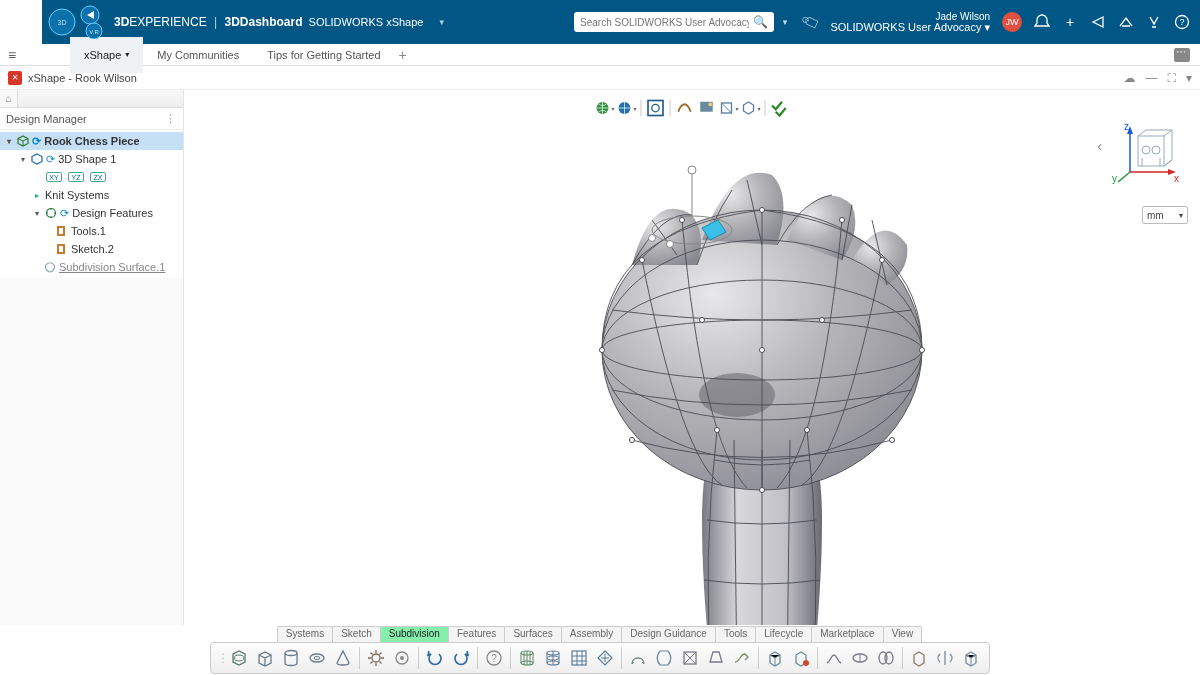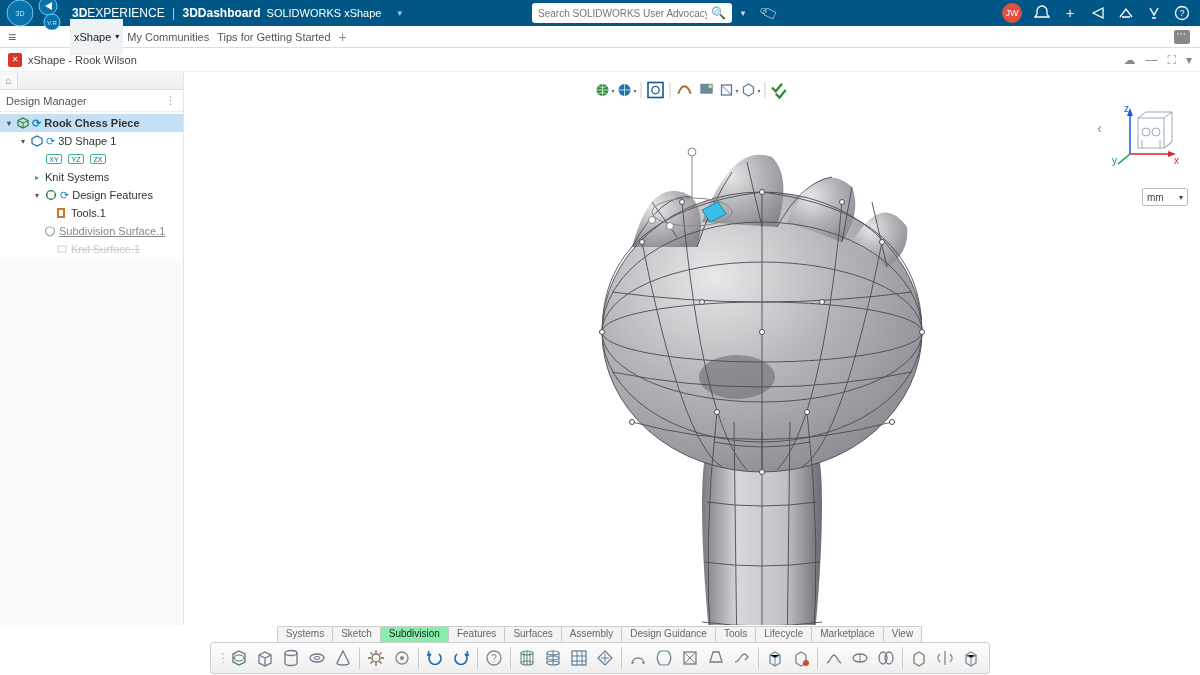--- a/index.html
+++ b/index.html
@@ -1,19 +1,19 @@
 <!DOCTYPE html>
 <html><head>
 <meta charset="utf-8">
 <style>
 * { margin:0; padding:0; box-sizing:border-box; font-family:Arial,Helvetica,sans-serif; }
 body { width:1200px; height:675px; overflow:hidden; background:#fff; position:relative; }
 
 
-.hdr { height:26px; background:#005685; display:flex; align-items:center; color:#fff; font-size:11px; padding-left:4px; }
+.hdr { height:44px; background:#005685; display:flex; align-items:center; color:#fff; font-size:11px; padding-left:4px;margin-left:42px; }
 .compass { width:62px; height:30px; position:relative; }
 .compass svg { position:absolute; top:-2px; left:0; }
 .brand { font-size:12px; margin-left:6px; }
 .brand b { font-weight:bold; }
 .brand .sep { opacity:.7; margin:0 4px; }
 .app-btn { margin-left:6px; display:flex; align-items:center; gap:16px; cursor:pointer; }
 .app-btn .chev { font-size:9px; opacity:.7; }
 .search { margin-left:130px; display:flex; align-items:center; background:#fff; border-radius:3px; height:20px; width:200px; padding:0 6px; color:#888; font-size:10px; }
 .search input { border:none; outline:none; flex:1; font-size:10px; color:#333; background:transparent; }
 .search .mag { color:#666; font-size:12px; margin-left:4px; }
@@ -22,21 +22,21 @@
 .hdr-right { margin-left:auto; display:flex; align-items:center; gap:12px; padding-right:10px; }
 .user-block { text-align:right; font-size:10px; line-height:11px; }
 .user-block .u2 { font-size:11px; }
 .avatar { width:20px; height:20px; border-radius:50%; background:#e04f3f; color:#fff; font-size:9px; display:flex; align-items:center; justify-content:center; }
 .hic { width:16px; height:16px; color:#fff; cursor:pointer; display:flex; align-items:center; justify-content:center; font-size:14px; }
 
 
 .bar2 { height:22px; background:#fff; border-bottom:1px solid #ddd; display:flex; align-items:center; font-size:11px; color:#555; }
 .hamb { width:24px; text-align:center; font-size:14px; cursor:pointer; color:#666; }
 .bar2-compass { width:46px; }
-.tab { padding:0 4px; height:36px; display:flex; align-items:center; gap:4px; cursor:pointer; }
+.tab { padding:0 14px; height:36px; display:flex; align-items:center; gap:4px; cursor:pointer; }
 .tab.active { background:#eef2f5; color:#222; }
 .tab .chev { font-size:8px; }
 .plus { font-size:14px; color:#888; margin-left:4px; cursor:pointer; }
 .chat-ic { margin-left:auto; margin-right:10px; width:16px; height:14px; background:#888; border-radius:2px; position:relative; cursor:pointer; }
 .chat-ic:after { content:"⋯"; position:absolute; top:-2px; left:2px; color:#fff; font-size:10px; }
 
 
 .docbar { height:24px; display:flex; align-items:center; padding:0 8px; font-size:11px; color:#444; border-bottom:1px solid #eee; }
 .docbar .ico { width:14px; height:14px; background:#d9362a; color:#fff; font-size:8px; display:flex; align-items:center; justify-content:center; border-radius:2px; margin-right:6px; }
 .docbar-r { margin-left:auto; display:flex; gap:10px; color:#888; font-size:12px; }
@@ -116,20 +116,24 @@
     <span>SOLIDWORKS xShape</span>
       <span class="chev">▾</span>
   </div>
   <div class="search">
     <input placeholder="Search SOLIDWORKS User Advocacy" style="">
     <span class="mag">🔍</span>
   </div>
   <div class="search-chev">▾</div>
   <div class="tag-ic">🏷</div>
   <div class="hdr-right">
+    <div class="user-block">
+      <div>Jade Wilson</div>
+      <div class="u2"><span>SOLIDWORKS User Advocacy</span> <span class="chev">▾</span></div>
+    </div>
     <div class="avatar">JW</div>
     <div class="hic">
         <svg viewBox="0 0 16 16">
           <path d="M8 1a5 5 0 0 0-5 5v3l-2 3h14l-2-3V6a5 5 0 0 0-5-5z" fill="none" stroke="#fff" stroke-width="1.3"></path>
         </svg>
       </div>
     <div class="hic">+</div>
     <div class="hic">
         <svg viewBox="0 0 16 16">
           <path d="M3 8l10-5v10z" fill="none" stroke="#fff" stroke-width="1.3"></path>
@@ -230,31 +234,31 @@
           </span>
         <span class="cyc">⟳</span>
         <span>Design Features</span>
       </div>
       <div class="node" style="padding-left:56px">
         <svg class="sk-ic" viewBox="0 0 12 12">
             <path d="M2 2h6v8H2z"></path>
           </svg>
         <span>Tools.1</span>
       </div>
+      <div class="node" style="padding-left:56px">
+        <svg class="sk-ic" viewBox="0 0 12 12">
+            <path d="M2 2h6v8H2z"></path>
+          </svg>
+        <span>Sketch.2</span>
+      </div>
       <div class="node" style="padding-left:44px;color:#888;text-decoration:underline">
         <svg class="ss-ic" viewBox="0 0 12 12">
             <path d="M2 4c2-3 6-3 8 0s-2 7-4 7-6-4-4-7z" fill="none" stroke="#8aa" stroke-width="1.2"></path>
           </svg>
         <span>Subdivision Surface.1</span>
-      </div>
-      <div class="node" style="padding-left:56px;color:#ccc">
-        <svg class="ss-ic" viewBox="0 0 12 12">
-            <rect x="2" y="3" width="8" height="6" fill="none" stroke="#ccc"></rect>
-          </svg>
-        <span style="text-decoration:line-through">Knit Surface.1</span>
       </div>
     </div>
     <div class="left-blank"></div>
   </div>
 
   <div class="vp">
     <div class="vp-tools">
       <div class="vt">
           <svg viewBox="0 0 16 16">
             <circle cx="8" cy="8" r="6" fill="#3a8a3a"></circle>

